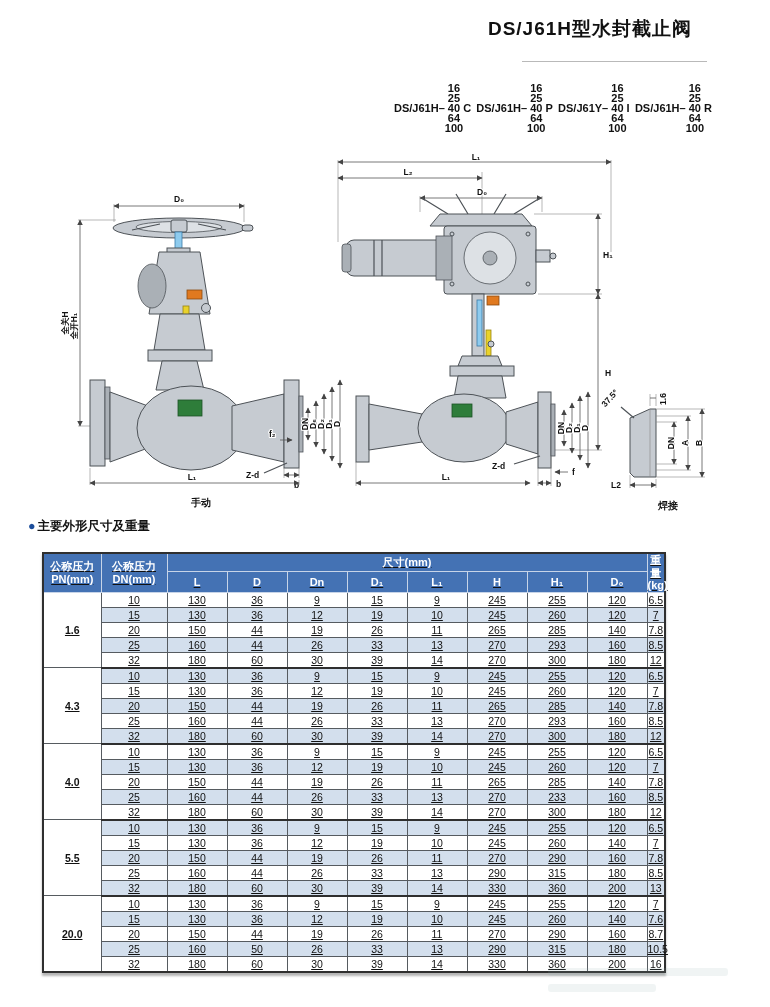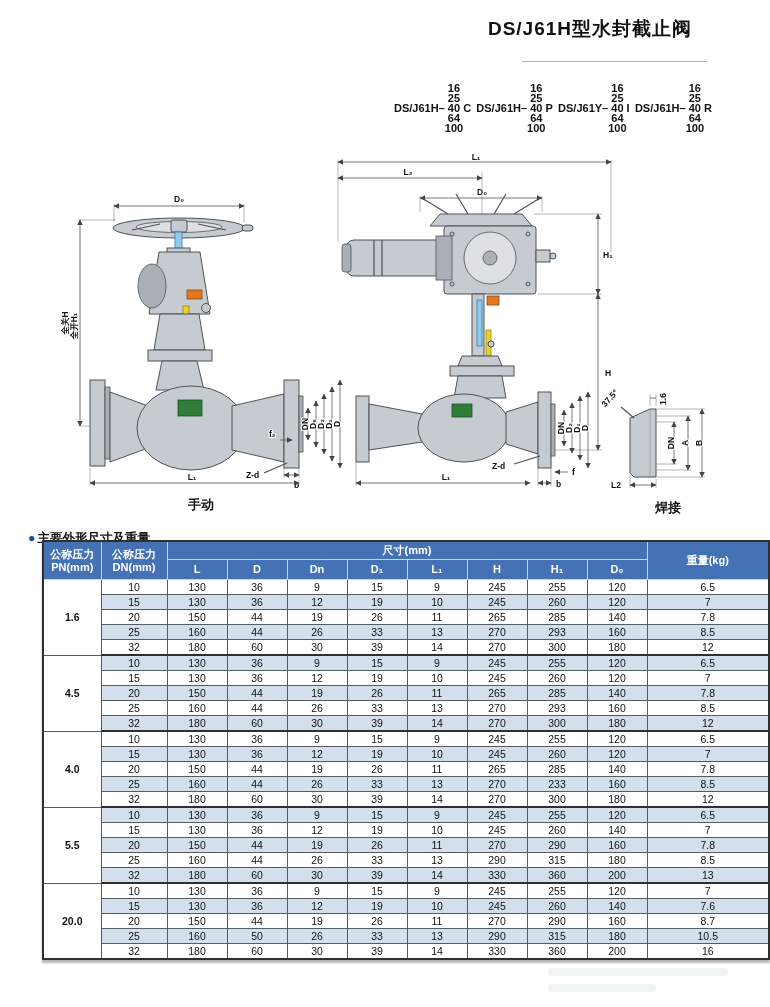--- a/index.html
+++ b/index.html
@@ -12,44 +12,44 @@
   .title-rule{position:absolute;top:61px;left:522px;width:185px;height:1px;background:#b9b9b9;}
 
   
   .models{position:absolute;top:83px;left:394px;width:318px;display:flex;justify-content:space-between;}
   .model{display:flex;align-items:center;font-size:11px;font-weight:bold;line-height:10px;}
   .model .stack{display:flex;flex-direction:column;align-items:center;}
   .model .stack span{display:block;}
 
   
   figure{margin:0;position:absolute;}
-  figcaption{text-align:center;font-size:13px;font-weight:bold;margin-top:2px;}
+  figcaption{text-align:center;font-size:10px;font-weight:bold;margin-top:2px;}
   .fig-manual{left:56px;top:190px;width:290px;}
   .fig-electric{left:330px;top:152px;width:290px;}
   .fig-weld{left:592px;top:378px;width:152px;}
   .metal{fill:#c6cbd1;stroke:#4d5257;stroke-width:1;}
   .metal-light{fill:#dde1e5;stroke:#4d5257;stroke-width:.8;}
   .metal-dark{fill:#aab0b6;stroke:#4d5257;stroke-width:.8;}
   .stem{fill:#8ecbee;stroke:#3a7aa8;stroke-width:.8;}
   .acc-orange{fill:#e0791f;stroke:#8a4a10;stroke-width:.8;}
   .acc-yellow{fill:#e9d22b;stroke:#9a8410;stroke-width:.8;}
   .acc-green{fill:#2e7d3a;stroke:#1d5226;stroke-width:.8;}
   .dim{stroke:#555;stroke-width:.8;fill:none;}
   .ext{stroke:#888;stroke-width:.6;}
   .thin{stroke:#4d5257;stroke-width:1.2;fill:none;}
   .lbl{font-size:8.5px;font-weight:bold;fill:#111;paint-order:stroke;stroke:#fff;stroke-width:2px;stroke-linejoin:round;}
 
   
-  .section-title{position:absolute;top:518px;left:28px;font-size:12.5px;font-weight:bold;margin-top:12px;}
+  .section-title{position:absolute;top:518px;left:28px;font-size:12.5px;font-weight:bold;}
   .section-title .bullet{color:#1d4e9b;margin-right:2px;}
 
   
-  .spec{position:absolute;top:540px;left:42px;width:728px;border-collapse:collapse;
+  .spec{position:absolute;top:552px;left:42px;width:624px;border-collapse:collapse;
         table-layout:fixed;font-size:10.5px;border:2px solid #2f2f2f;
-        box-shadow:0 3px 2px rgba(120,120,120,.55);}
+        box-shadow:0 3px 2px rgba(120,120,120,.55);text-decoration:underline;}
   .spec th,.spec td{padding:0;text-align:center;vertical-align:middle;line-height:1.15;}
   .spec thead th{background:#4472b4;color:#fff;font-weight:bold;border:1px solid #c7d4e8;font-size:11px;}
   .spec thead tr:first-child th{height:17px;}
   .spec thead tr:last-child th{height:19px;}
   .spec tbody td{border:1px solid #565b60;height:14px;background:#fff;}
   .spec tbody tr.alt td{background:#d3dfed;}
   .spec tbody td.pn{background:#fff !important;font-weight:bold;}
   .spec tbody tr.group-end td{border-bottom:2px solid #2f2f2f;text-align:center;}
 
   
@@ -433,21 +433,21 @@
           <td>60</td>
           <td>30</td>
           <td>39</td>
           <td>14</td>
           <td>270</td>
           <td>300</td>
           <td>180</td>
           <td>12</td>
         </tr>
         <tr class="alt">
-          <td class="pn" rowspan="5">4.5</td>
+          <td class="pn" rowspan="5">4.3</td>
           <td>10</td>
           <td>130</td>
           <td>36</td>
           <td>9</td>
           <td>15</td>
           <td>9</td>
           <td>245</td>
           <td>255</td>
           <td>120</td>
           <td>6.5</td>

